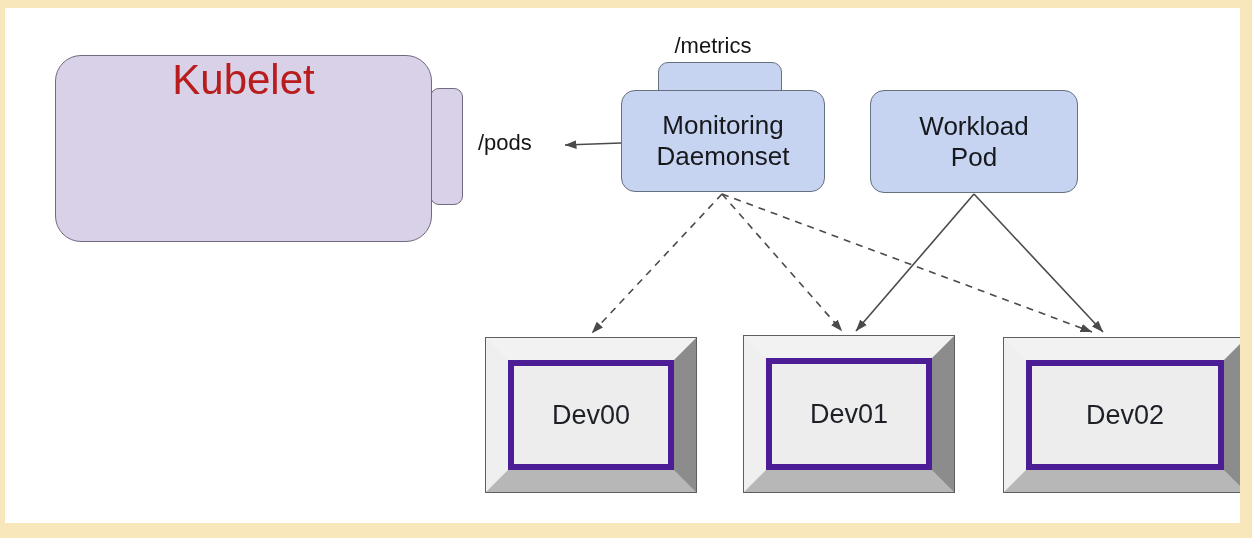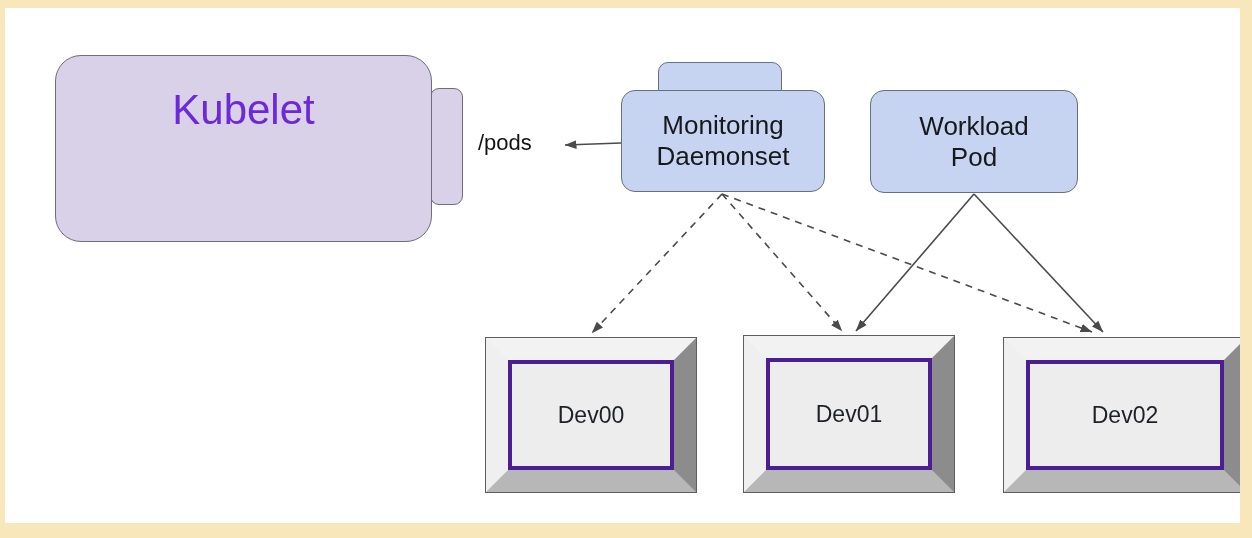--- a/index.html
+++ b/index.html
@@ -17,22 +17,22 @@
     border-style:solid; border-color:#F8E7BA;
     border-width:8px 12px 15px 5px;
   }
 
   .node { position:absolute; }
 
   
   .kubelet-main {
     left:55px; top:55px; width:377px; height:187px; z-index:2;
     background:#D8D1E7; border:1.5px solid #716A80; border-radius:26px;
-    text-align:center; padding-top:30px;
-    font-size:42px; line-height:48px; color:#6d28d9;
+    text-align:center; 
+    font-size:42px; line-height:48px; color:#b91c1c;
   }
   .kubelet-tab {
     left:430px; top:88px; width:33px; height:117px; z-index:1;
     background:#D8D1E7; border:1.5px solid #716A80; border-radius:9px;
   }
 
   
   .blue-box {
     background:#C6D4F1; border:1.5px solid #66707F;
     display:flex; align-items:center; justify-content:center; text-align:center;
@@ -59,23 +59,23 @@
     position:absolute; width:212px; height:156px; z-index:2;
     border:1px solid #5E5E5E; background:#ffffff;
   }
   .dev-bevel {
     width:100%; height:100%;
     border:22px solid;
     border-color:#F2F2F2 #8C8C8C #B7B7B7 #EFEFEF; 
   }
   .dev-face {
     width:100%; height:100%;
-    background:#EDEDED; border:4px solid #4c1d95;
+    background:#EDEDED; border:6px solid #4c1d95;
     display:flex; align-items:center; justify-content:center;
-    font-size:23px; color:#1d2026;
+    font-size:27px; color:#1d2026;
   }
   .dev00 { left:485px; top:337px; }
   .dev01 { left:743px; top:335px; height:158px;text-align:right; }
   .dev02 { left:1003px; top:337px; width:244px; }
 
   
   .edges-layer {
     position:absolute; left:0; top:0; width:1252px; height:538px;
     z-index:5; pointer-events:none;
   }
@@ -86,20 +86,21 @@
 <body>
 
 <div class="stage">
 
   <div class="node kubelet-tab"></div>
   <div class="node kubelet-main">
     <span>Kubelet</span>
   </div>
   <div class="endpoint-label pods-label">/pods</div>
 
+  <div class="endpoint-label metrics-label">/metrics</div>
   <div class="node metrics-tab"></div>
   <div class="node blue-box daemonset">
     <span>Monitoring
 Daemonset</span>
   </div>
 
   <div class="node blue-box workload">
     <span>Workload
 Pod</span>
   </div>

